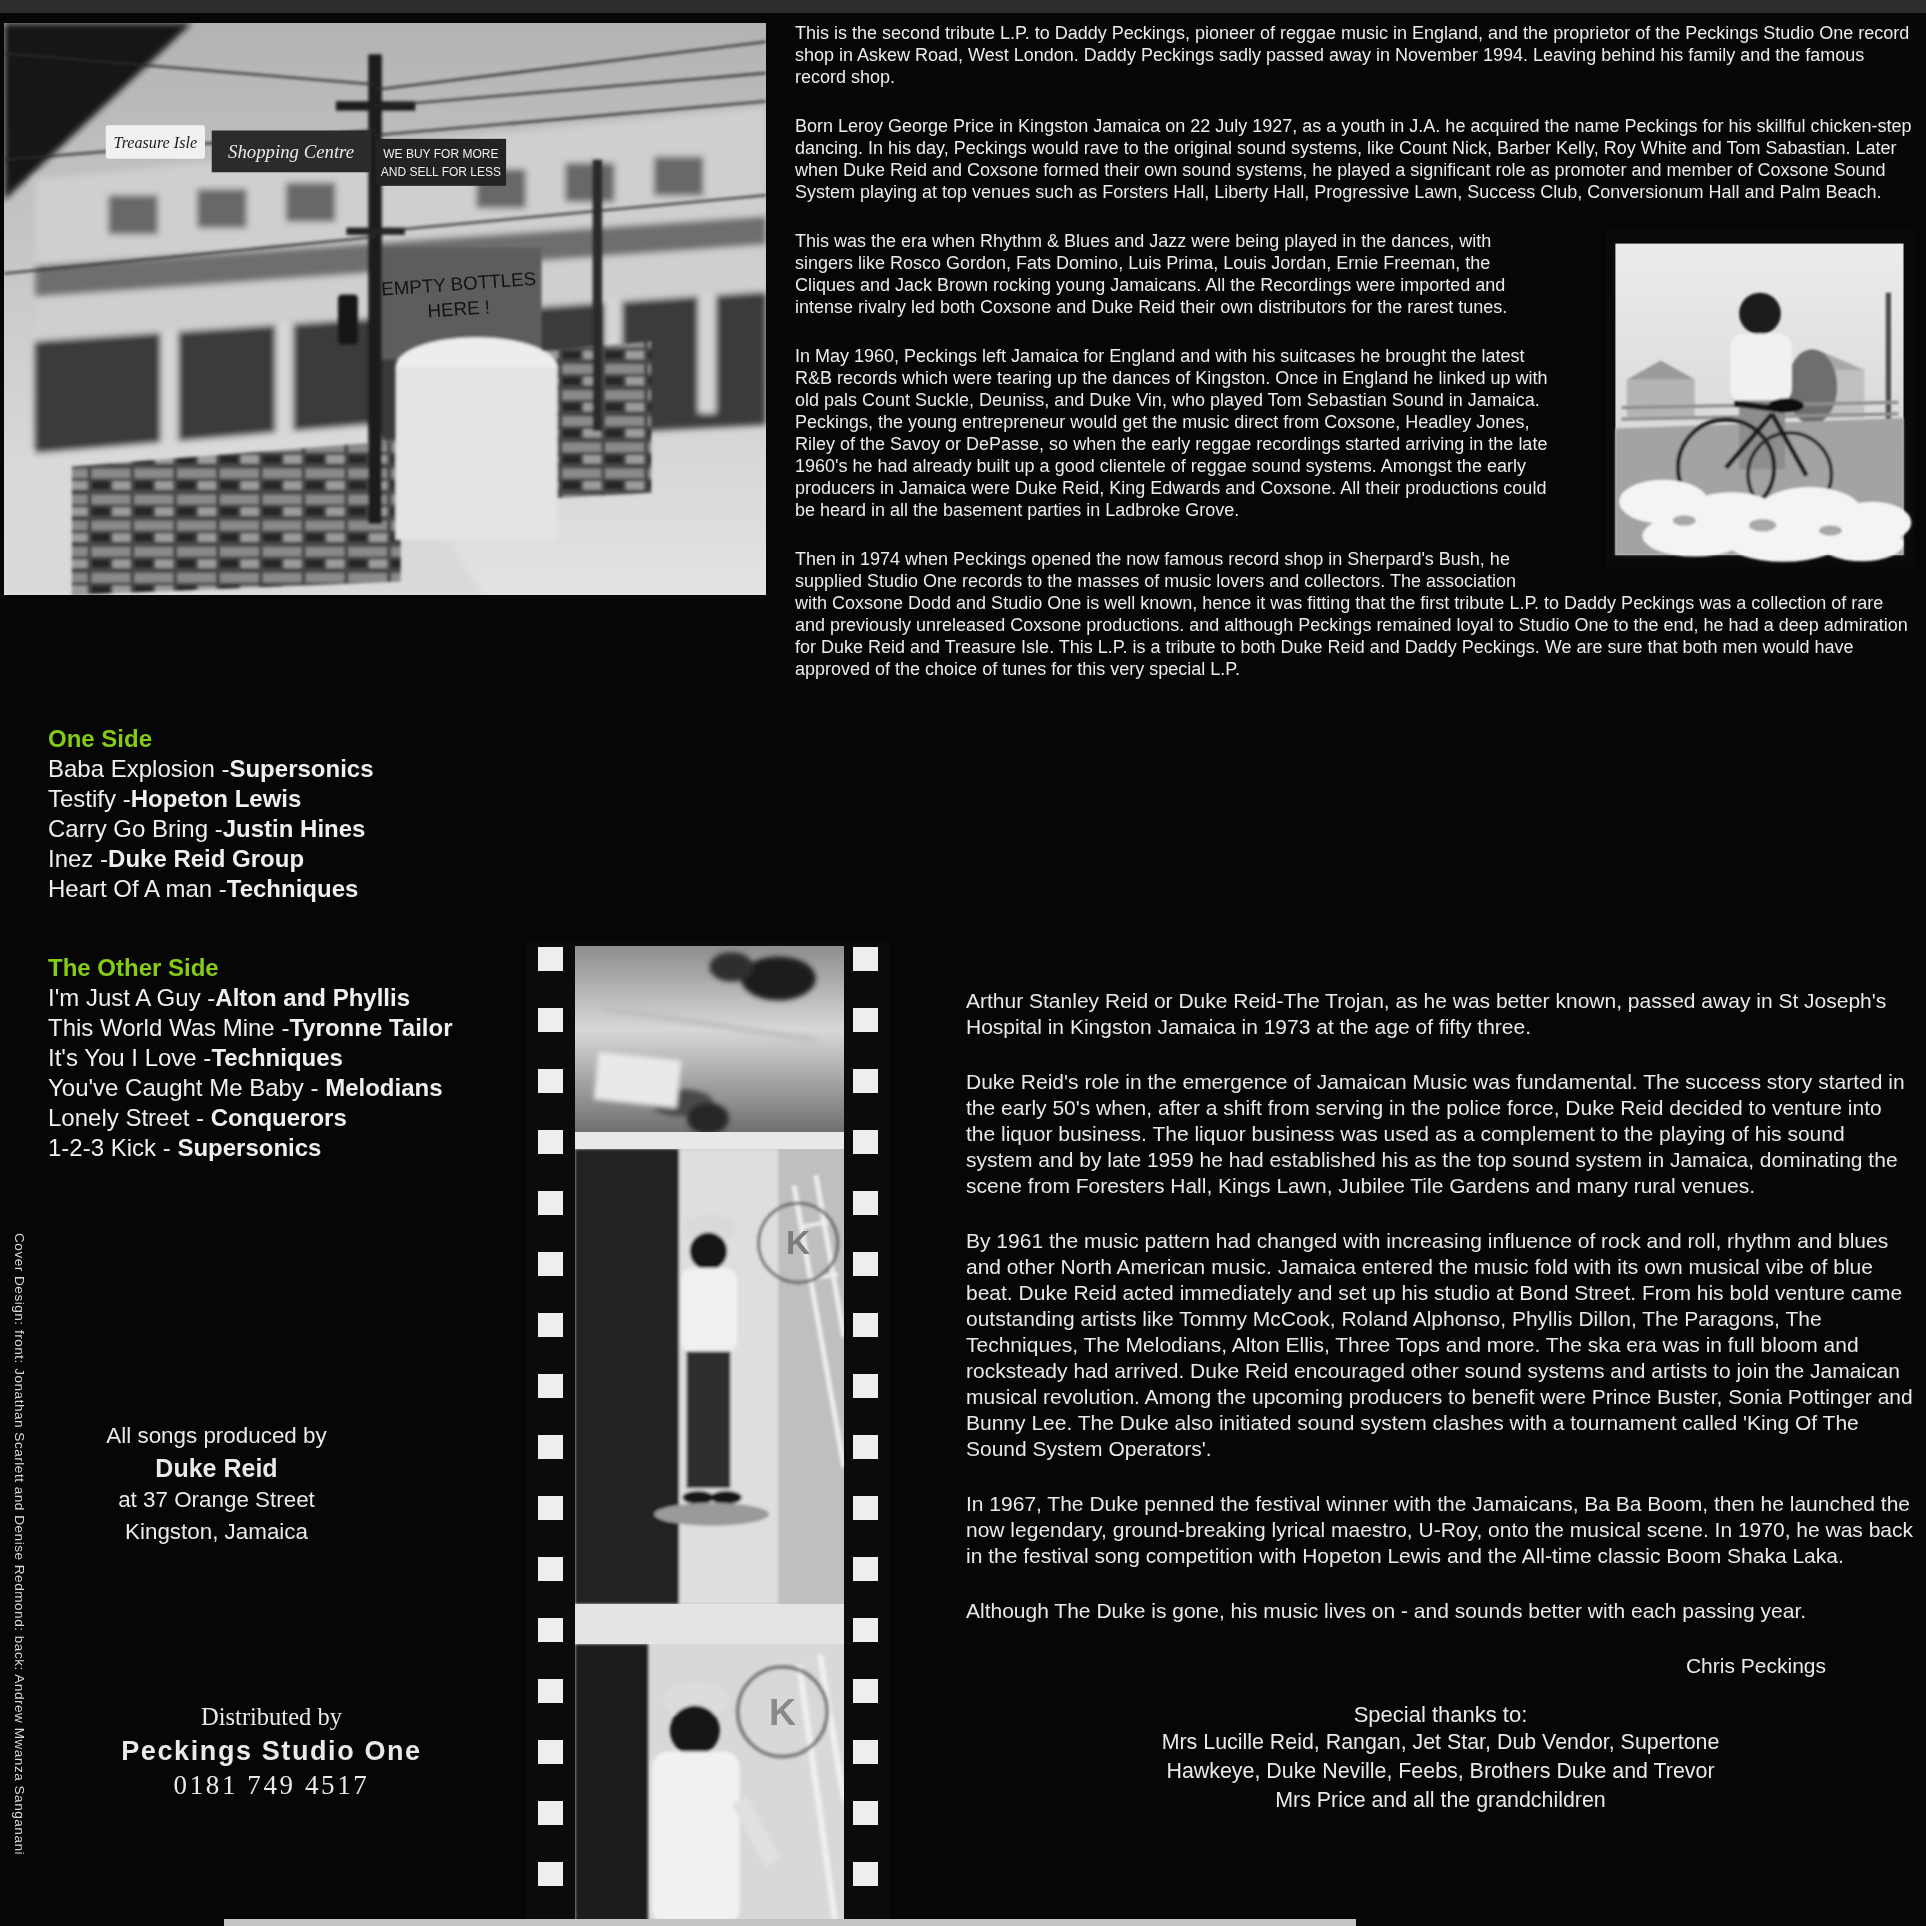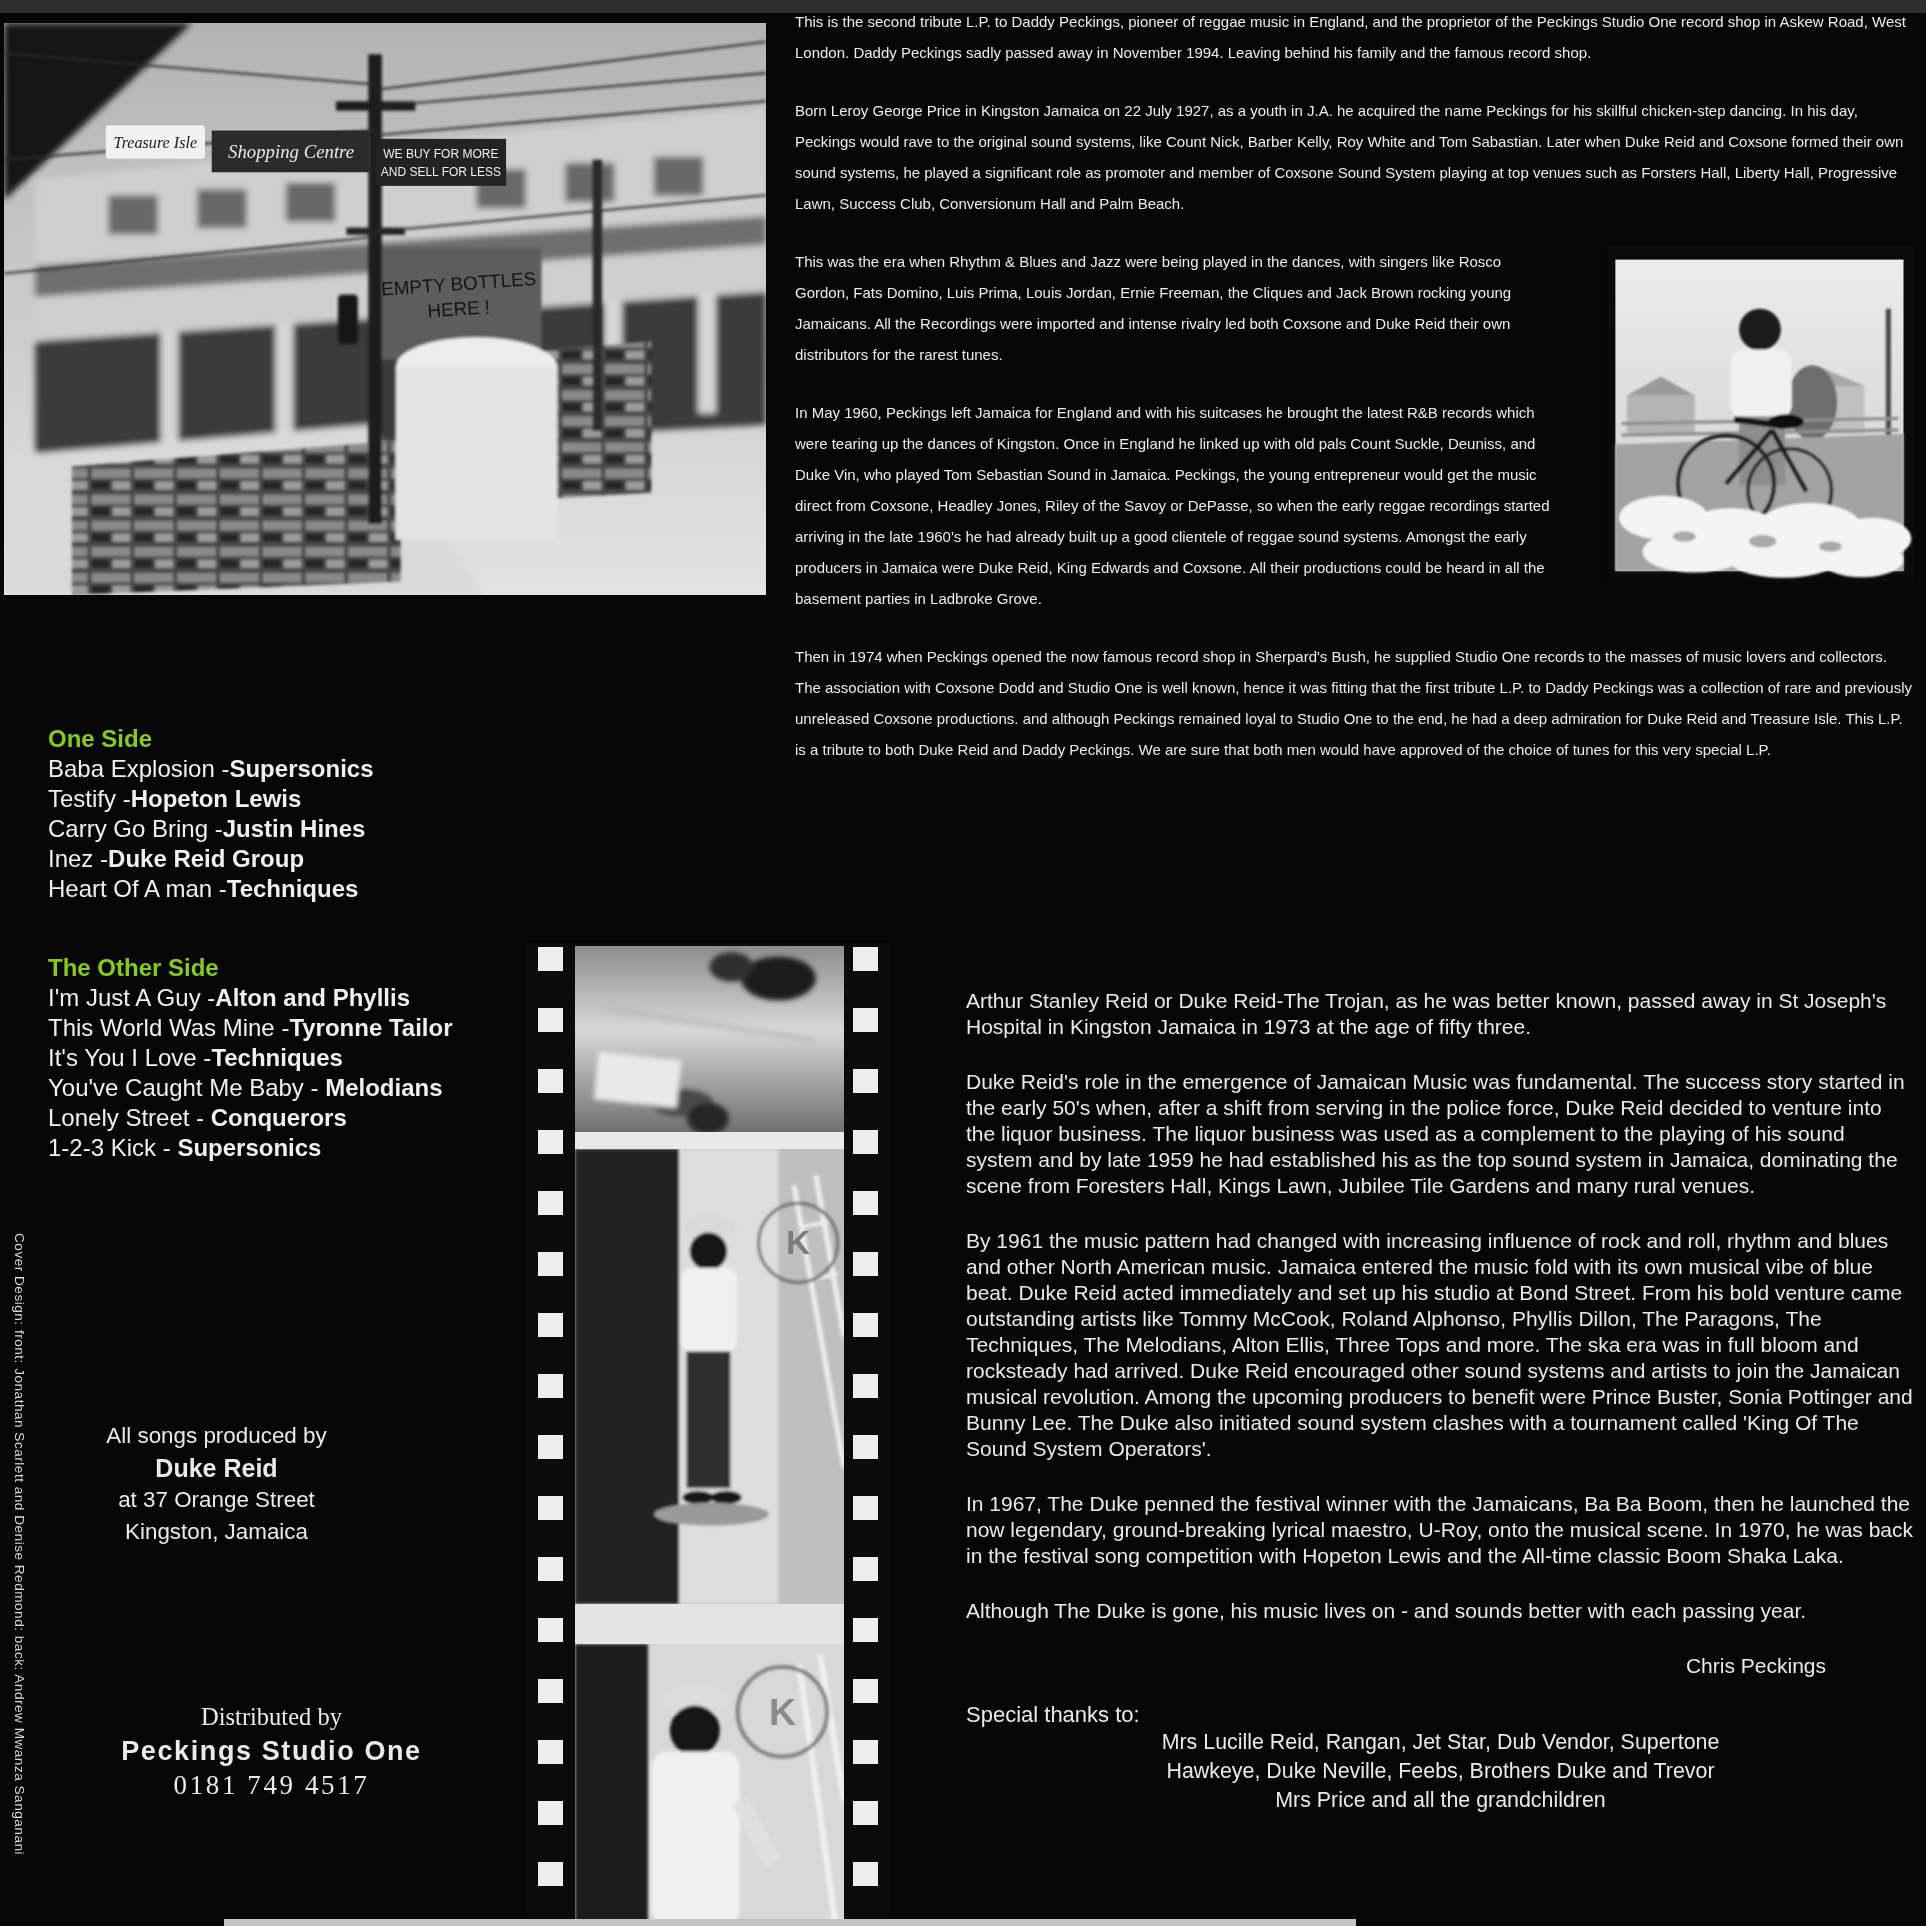--- a/index.html
+++ b/index.html
@@ -8,29 +8,29 @@
   .scan-top{position:absolute;left:0;top:0;width:1926px;height:12.5px;background:#2e2e2e;}
   .scan-bottom{position:absolute;left:224px;top:1919px;width:1132px;height:7.3px;background:#c4c4c4;}
 
   
   .photo{position:absolute;background:#a21caf;}
   .street-photo{left:4.2px;top:23px;width:762px;height:572px;}
   .street-photo svg,.bike-photo svg,.frame svg{display:block;width:100%;height:100%;}
 
   
   .peckings-essay{position:absolute;left:795px;top:6.3px;width:1120px;}
-  .peckings-essay p{margin:0 0 27px 0;font-size:15px;line-height:31px;color:#ececec;}
+  .peckings-essay p{margin:16px 0 27px 0;font-size:18px;line-height:22px;color:#ececec;}
   .bike-float{float:right;width:339px;height:338px;margin:0 0 12.5px 25px;}
   .bike-photo{width:309px;height:337px;margin-left:30px;background:#090909;}
 
   
   .duke-essay{position:absolute;left:966px;top:988px;width:949px;}
   .duke-essay p{margin:0 0 29px 0;font-size:21px;line-height:26px;color:#e9e9e9;}
   .signature{margin-top:30px;text-align:right;padding-right:89px;font-size:21px;}
-  .thanks-heading{margin-top:24px;text-align:left;font-size:22px;}
+  .thanks-heading{margin-top:24px;text-align:center;font-size:22px;}
   .thanks-line{text-align:center;font-size:21.4px;line-height:29px;}
 
   
   .tracklist{position:absolute;left:48px;width:574px;}
   .side-one{top:724px;}
   .side-two{top:953px;}
   .list-heading{font-weight:700;font-size:24px;line-height:30px;color:#84cc16;}
   .track{font-size:24px;line-height:30px;color:#f0f0f0;white-space:nowrap;}
   .track .artist{font-weight:700;}
 

